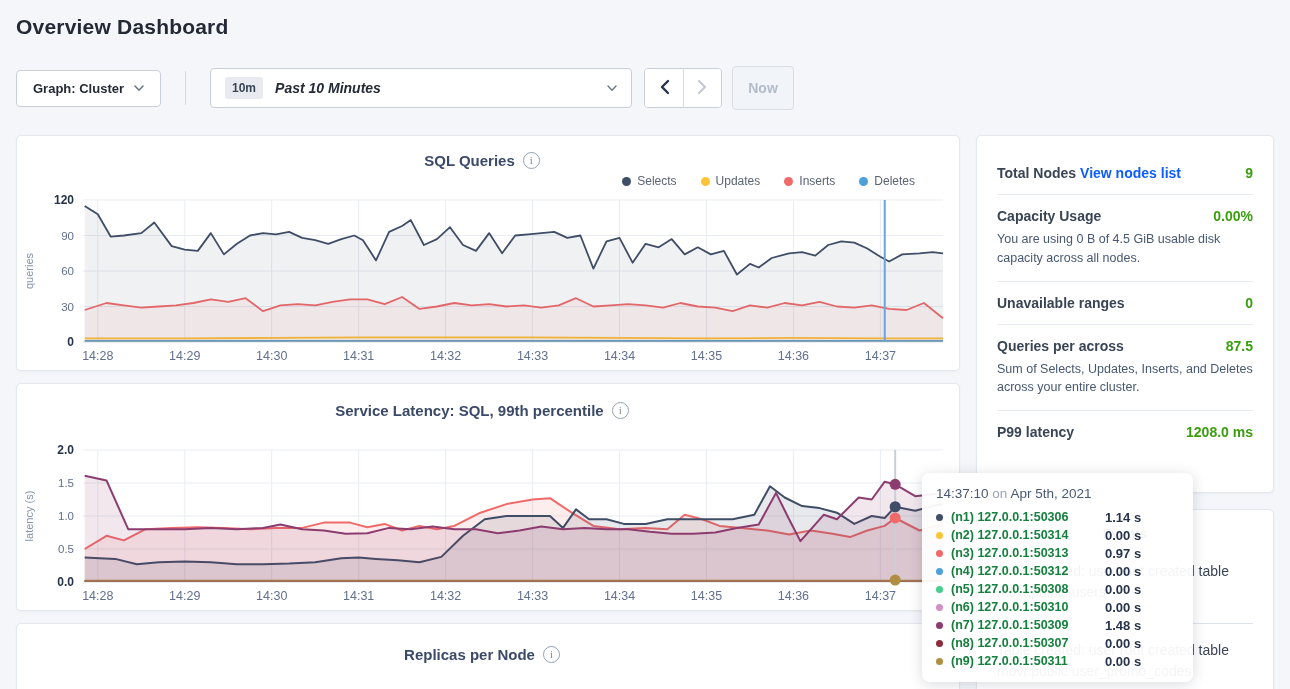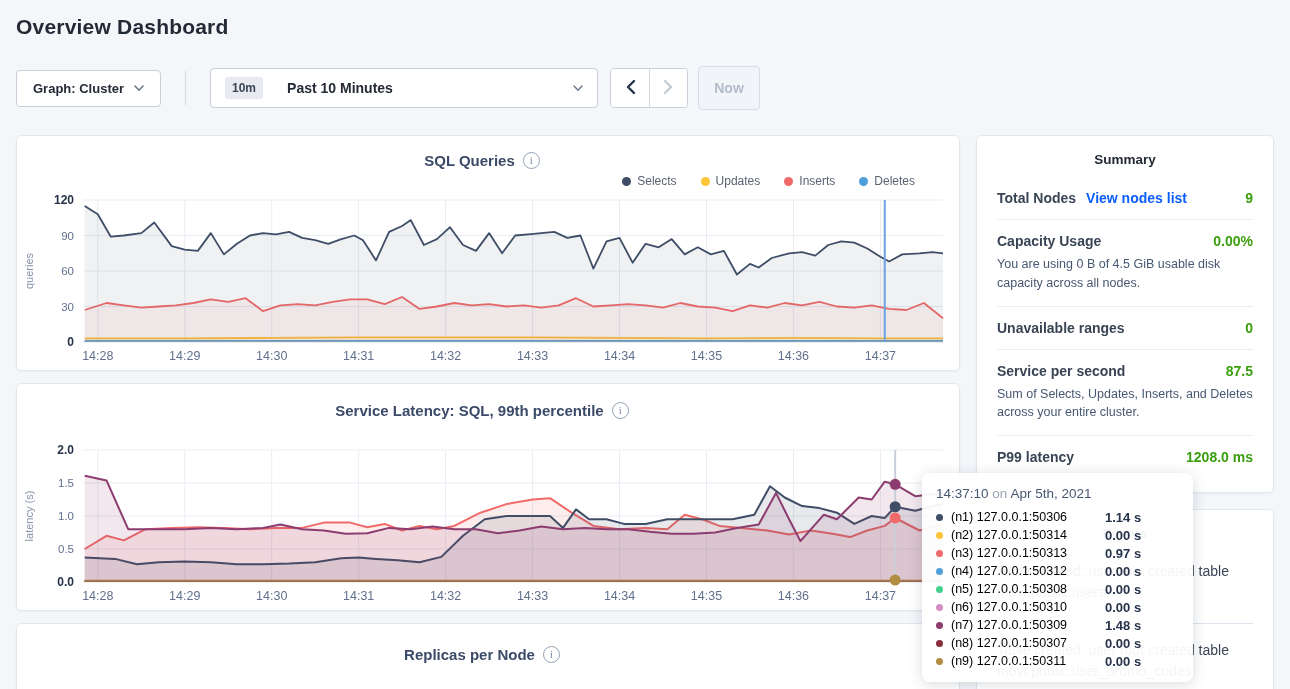--- a/index.html
+++ b/index.html
@@ -16,23 +16,23 @@
   .controls { display:flex; align-items:center; margin:27px 0 0 16px; }
   .dd, .timesel, .sq-btn, .now-btn {
     background:#fff; border:1px solid #c8cfd8; border-radius:4px;
     display:flex; align-items:center; cursor:pointer;
     font-family:"Liberation Sans", sans-serif;
   }
   .dd { height:37px; padding:0 16px; gap:10px; font-size:13px; font-weight:bold; color:#242a35; }
   .dd + .dd { margin-left:24px; }
   .chev svg { display:block; }
   .vdiv { width:1px; height:34px; background:#d5dae1; margin:0 24px; }
-  .timesel { height:40px; width:388px; padding:0 14px; gap:24px; }
+  .timesel { height:40px; width:422px; padding:0 14px; gap:12px; }
   .time-badge { background:#e7ebf1; border-radius:3px; font-size:12px; font-weight:bold; color:#394455; padding:4px 7px; }
-  .time-label { font-size:14px; font-weight:bold; color:#242a35; flex:1; text-align:left; }
+  .time-label { font-size:14px; font-weight:bold; color:#242a35; flex:1; text-align:left;font-style:italic; }
   .arrow-group { display:flex; margin-left:12px; border:1px solid #c8cfd8; border-radius:4px; background:#fff; overflow:hidden; }
   .sq-btn { border:none; border-radius:0; width:38px; height:38px; justify-content:center; }
   .sq-btn + .sq-btn { border-left:1px solid #d5dae1; }
   .now-btn { margin-left:10px; width:62px; height:44px; justify-content:center;
     font-size:14px; font-weight:bold; color:#b3bcc9; background:#f1f4f8; border-color:#d8dde4; }
 
   
   .layout { display:flex; margin:25px 16px 0 16px; gap:16px; align-items:flex-start; }
   .col-main { width:944px; }
   .col-side { width:312px; }
@@ -56,41 +56,41 @@
   .xlab  { font-size:12.5px; fill:#61708e; }
   .ylab  { font-size:11px; fill:#8593a9; }
 
   .replicas-card { height:120px; padding-top:20px; }
 
   
   .summary-card { height:358px; padding:16px 20px 0 20px; overflow:hidden; }
   .panel-head { text-align:center; font-size:13.5px; font-weight:bold; color:#242a35; margin-bottom:10px; }
   .sum-row { padding:13px 0; border-bottom:1px solid #e8edf3; }
   .sum-row:last-child { border-bottom:none; }
-  .sum-top { display:flex; align-items:baseline; gap:10px; }
+  .sum-top { display:flex; align-items:baseline; gap:4px; }
   .sum-label { font-size:14px; font-weight:bold; color:#394455; }
   .sum-link { font-size:14px; font-weight:bold; color:#0b5dff; text-decoration:none; cursor:pointer; }
   .sum-value { margin-left:auto; font-size:14px; font-weight:bold; color:#3a9e0e; }
   .sum-desc { font-size:12.5px; color:#475872; line-height:1.5; margin-top:6px; }
 
   
   .events-card { height:240px; margin-top:16px; padding:16px 20px 0 20px; overflow:hidden; }
   .event-item { font-size:14px; color:#394455; line-height:21px; padding:10px 0 20px 0; }
   .event-item + .event-item { border-top:1px solid #dbe3ec; padding-top:16px; }
   .event-line { white-space:nowrap; overflow:hidden; }
 
   
   .tooltip { position:absolute; left:922px; top:473px; width:271px; z-index:10;
     background:rgba(255,255,255,.94); border-radius:8px;
     box-shadow:0 2px 14px rgba(40,50,70,.18); padding:13px 14px 12px 14px; }
   .tt-head { font-size:13.5px; color:#475872; margin-bottom:7px; }
   .tt-on { color:#9aa5b5; }
   .tt-row { display:flex; align-items:center; height:18px; gap:8px; }
   .tt-dot { width:7px; height:7px; border-radius:50%; flex:0 0 auto; }
-  .tt-label { font-size:12.5px; color:#000000; width:146px; }
+  .tt-label { font-size:12.5px; color:#15803d; width:146px;font-weight:bold; }
   .tt-val { font-size:13px; font-weight:bold; color:#26334a; }
 </style>
 </head>
 <body>
 
 <h1 class="page-title">Overview Dashboard</h1>
 
 <div class="controls">
   <button class="dd">
     <span>Graph: Cluster</span>
@@ -261,21 +261,20 @@
       <div class="chart-title-row">
         <span class="chart-title">Replicas per Node</span>
         <span class="info-icon"></span>
       </div>
     </div>
 
   </div>
 
   <div class="col-side">
     <div class="card summary-card">
-      <div class="panel-head">Summary</div>
       <div id="summary-rows">
           <div class="sum-row">
             <div class="sum-top">
               <span class="sum-label">Total Nodes</span>
               <a class="sum-link">View nodes list</a>
               <span class="sum-value">9</span>
             </div>
           </div>
           <div class="sum-row">
             <div class="sum-top">
@@ -285,21 +284,21 @@
             <div class="sum-desc">You are using 0 B of 4.5 GiB usable disk capacity across all nodes.</div>
           </div>
           <div class="sum-row">
             <div class="sum-top">
               <span class="sum-label">Unavailable ranges</span>
               <span class="sum-value">0</span>
             </div>
           </div>
           <div class="sum-row">
             <div class="sum-top">
-              <span class="sum-label">Service per second</span>
+              <span class="sum-label">Queries per across</span>
               <span class="sum-value">87.5</span>
             </div>
             <div class="sum-desc">Sum of Selects, Updates, Inserts, and Deletes across your entire cluster.</div>
           </div>
           <div class="sum-row">
             <div class="sum-top">
               <span class="sum-label">P99 latency</span>
               <span class="sum-value">1208.0 ms</span>
             </div>
           </div>

